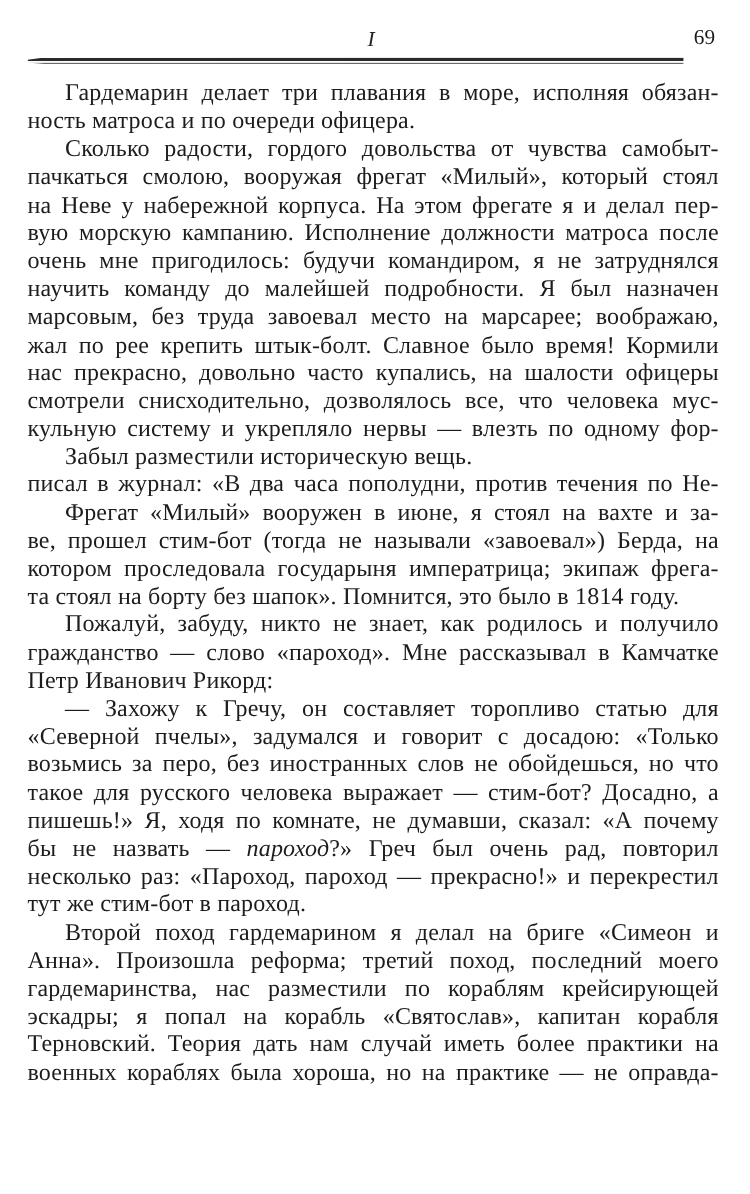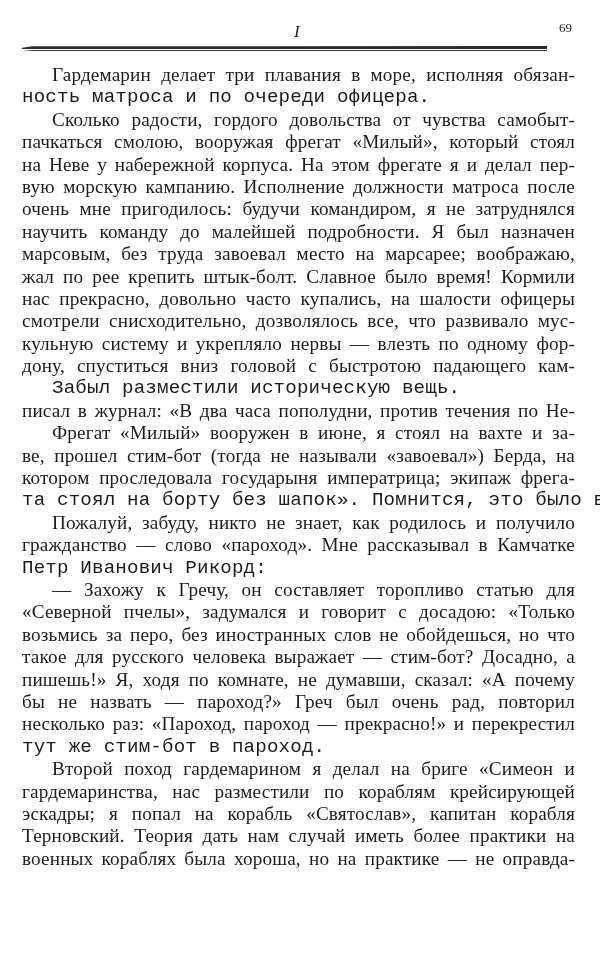--- a/index.html
+++ b/index.html
@@ -35,21 +35,21 @@
       font-family: "Liberation Serif", serif;
       font-style: italic;
       font-size: 17px;
       color: #222;
     }
     .running-head .page-number {
       position: absolute;
       right: 2px;
       top: 2px;
       font-family: "Liberation Serif", serif;
-      font-size: 13px;
+      font-size: 17px;
       color: #1a1a1a;
     }
     .head-rule {
       position: absolute;
       left: 22px;
       top: 46px;
       width: 525px;
       height: 6px;
     }
     .head-rule .thick {
@@ -82,26 +82,26 @@
     }
     .line {
       display: block;
       height: 22.4px;
       white-space: nowrap;
       text-align: justify;
       text-align-last: justify;
     }
     .line.last {
       text-align-last: left;
-      font-family: Liberation Mono, monospace;
     }
     .line.indent {
       padding-left: 30px;
     }
     .italic {
+      font-style: italic;
     }
   </style>
 </head>
 <body>
 
 <div class="page">
 
   <div class="running-head">
     <span class="section">I</span>
     <span class="page-number">69</span>
@@ -122,23 +122,22 @@
     <div>
       <span class="line indent">Сколько радости, гордого довольства от чувства самобыт-</span>
       <span class="line">пачкаться смолою, вооружая фрегат «Милый», который стоял</span>
       <span class="line">на Неве у набережной корпуса. На этом фрегате я и делал пер-</span>
       <span class="line">вую морскую кампанию. Исполнение должности матроса после</span>
       <span class="line">очень мне пригодилось: будучи командиром, я не затруднялся</span>
       <span class="line">научить команду до малейшей подробности. Я был назначен</span>
       <span class="line">марсовым, без труда завоевал место на марсарее; воображаю,</span>
       <span class="line">жал по рее крепить штык-болт. Славное было время! Кормили</span>
       <span class="line">нас прекрасно, довольно часто купались, на шалости офицеры</span>
-      <span class="line">смотрели снисходительно, дозволялось все, что развивало мус-</span>
+      <span class="line">смотрели снисходительно, дозволялось все, что человека мус-</span>
       <span class="line">кульную систему и укрепляло нервы — влезть по одному фор-</span>
-      <span class="line">дону, спуститься вниз головой с быстротою падающего кам-</span>
     </div>
 
     <div>
       <span class="line indent last">Забыл разместили историческую вещь.</span>
     </div>
 
     <div>
       <span class="line">писал в журнал: «В два часа пополудни, против течения по Не-</span>
       <span class="line indent">Фрегат «Милый» вооружен в июне, я стоял на вахте и за-</span>
       <span class="line">ве, прошел стим-бот (тогда не называли «завоевал») Берда, на</span>
@@ -158,20 +157,21 @@
       <span class="line">возьмись за перо, без иностранных слов не обойдешься, но что</span>
       <span class="line">такое для русского человека выражает — стим-бот? Досадно, а</span>
       <span class="line">пишешь!» Я, ходя по комнате, не думавши, сказал: «А почему</span>
       <span class="line"><span>бы не назвать — </span><span class="italic">пароход</span><span>?» Греч был очень рад, повторил</span></span>
       <span class="line">несколько раз: «Пароход, пароход — прекрасно!» и перекрестил</span>
       <span class="line last">тут же стим-бот в пароход.</span>
     </div>
 
     <div>
       <span class="line indent">Второй поход гардемарином я делал на бриге «Симеон и</span>
+      <span class="line">Анна». Произошла реформа; третий поход, последний моего</span>
       <span class="line">гардемаринства, нас разместили по кораблям крейсирующей</span>
       <span class="line">эскадры; я попал на корабль «Святослав», капитан корабля</span>
       <span class="line">Терновский. Теория дать нам случай иметь более практики на</span>
       <span class="line">военных кораблях была хороша, но на практике — не оправда-</span>
 
     </div>
 
   </div>
 </div>
 

